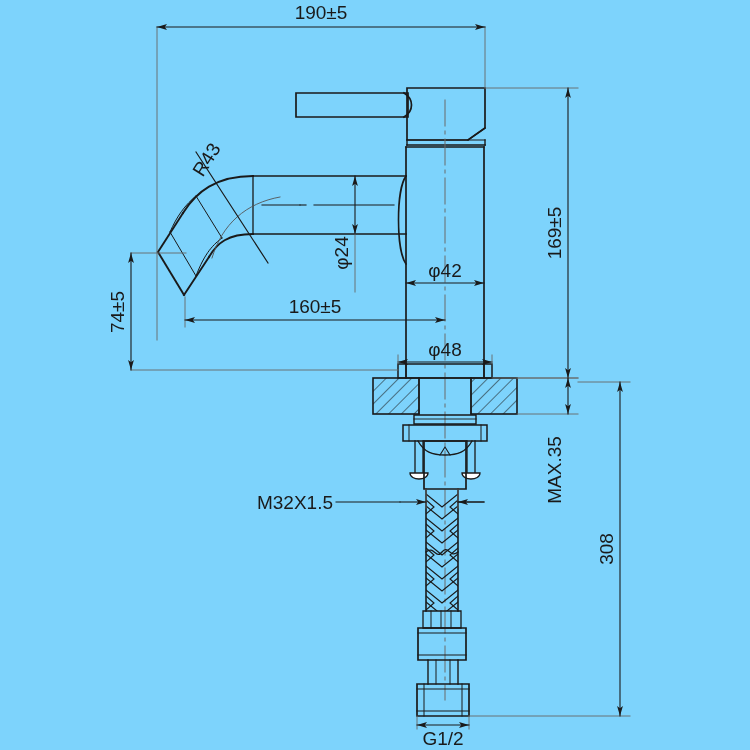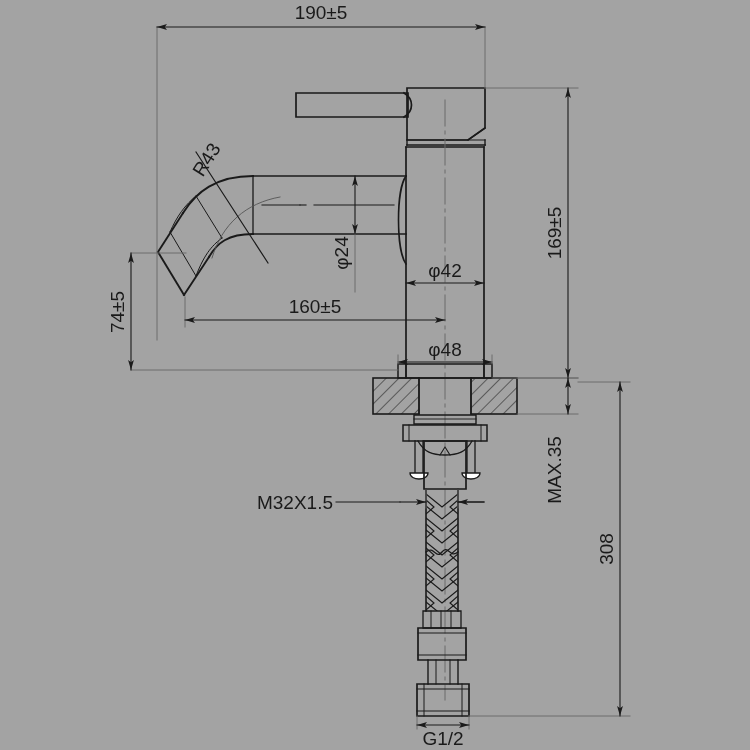--- a/index.html
+++ b/index.html
@@ -7,21 +7,21 @@
     padding: 0;
     background: #ffffff;
   }
   body {
     font-family: "Liberation Sans", sans-serif;
   }
   #sheet {
     position: relative;
     width: 750px;
     height: 750px;
-    background: #a3a3a3;
+    background: #7dd3fc;
     overflow: hidden;
   }
   #sheet svg {
     position: absolute;
     left: 0;
     top: 0;
   }
   .dim-text {
     font-family: "Liberation Sans", sans-serif;
     font-size: 19px;

